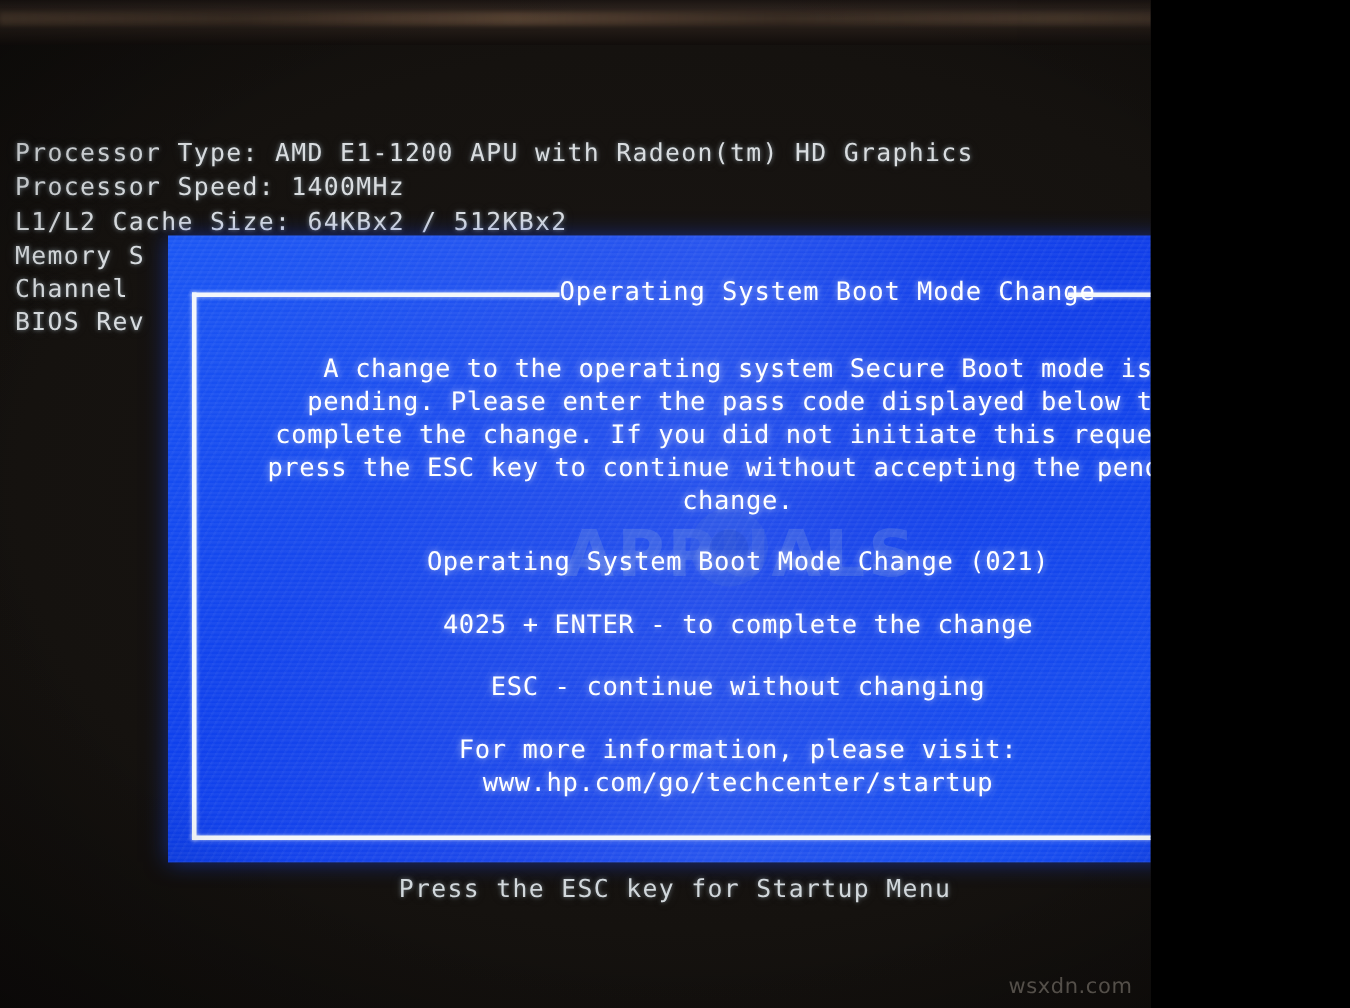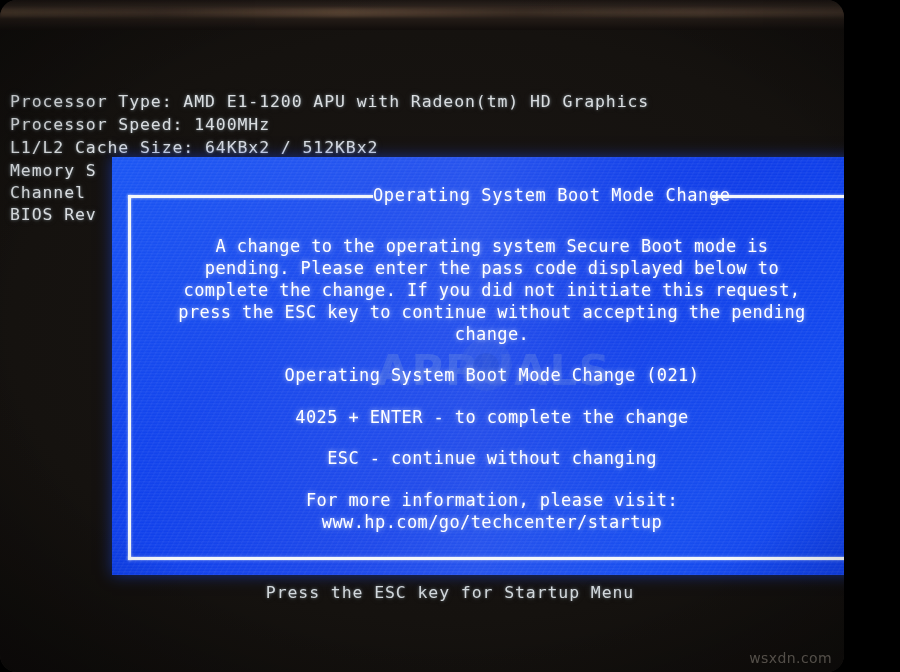--- a/index.html
+++ b/index.html
@@ -10,27 +10,26 @@
   body {
     width: 900px;
     height: 672px;
     overflow: hidden;
     font-family: "DejaVu Sans Mono", "Liberation Mono", monospace;
   }
 
   
   #photo {
     position: relative;
-    width: 844px;
+    width: 767px;
     height: 672px;
     background:
       radial-gradient(ellipse 1100px 780px at 48% 44%,
                       #2a2521 0%, #231f1c 42%, #141110 78%, #0a0908 100%);
     overflow: hidden;
-    border-radius: 17px;
   }
 
   
   #bezel-top {
     position: absolute;
     left: 0; top: 0;
     width: 900px; height: 30px;
     background:
       linear-gradient(to bottom,
         #1b1512 0%, #2e241e 22%, #3a2d24 42%, #241c17 62%, #110d0b 100%);

